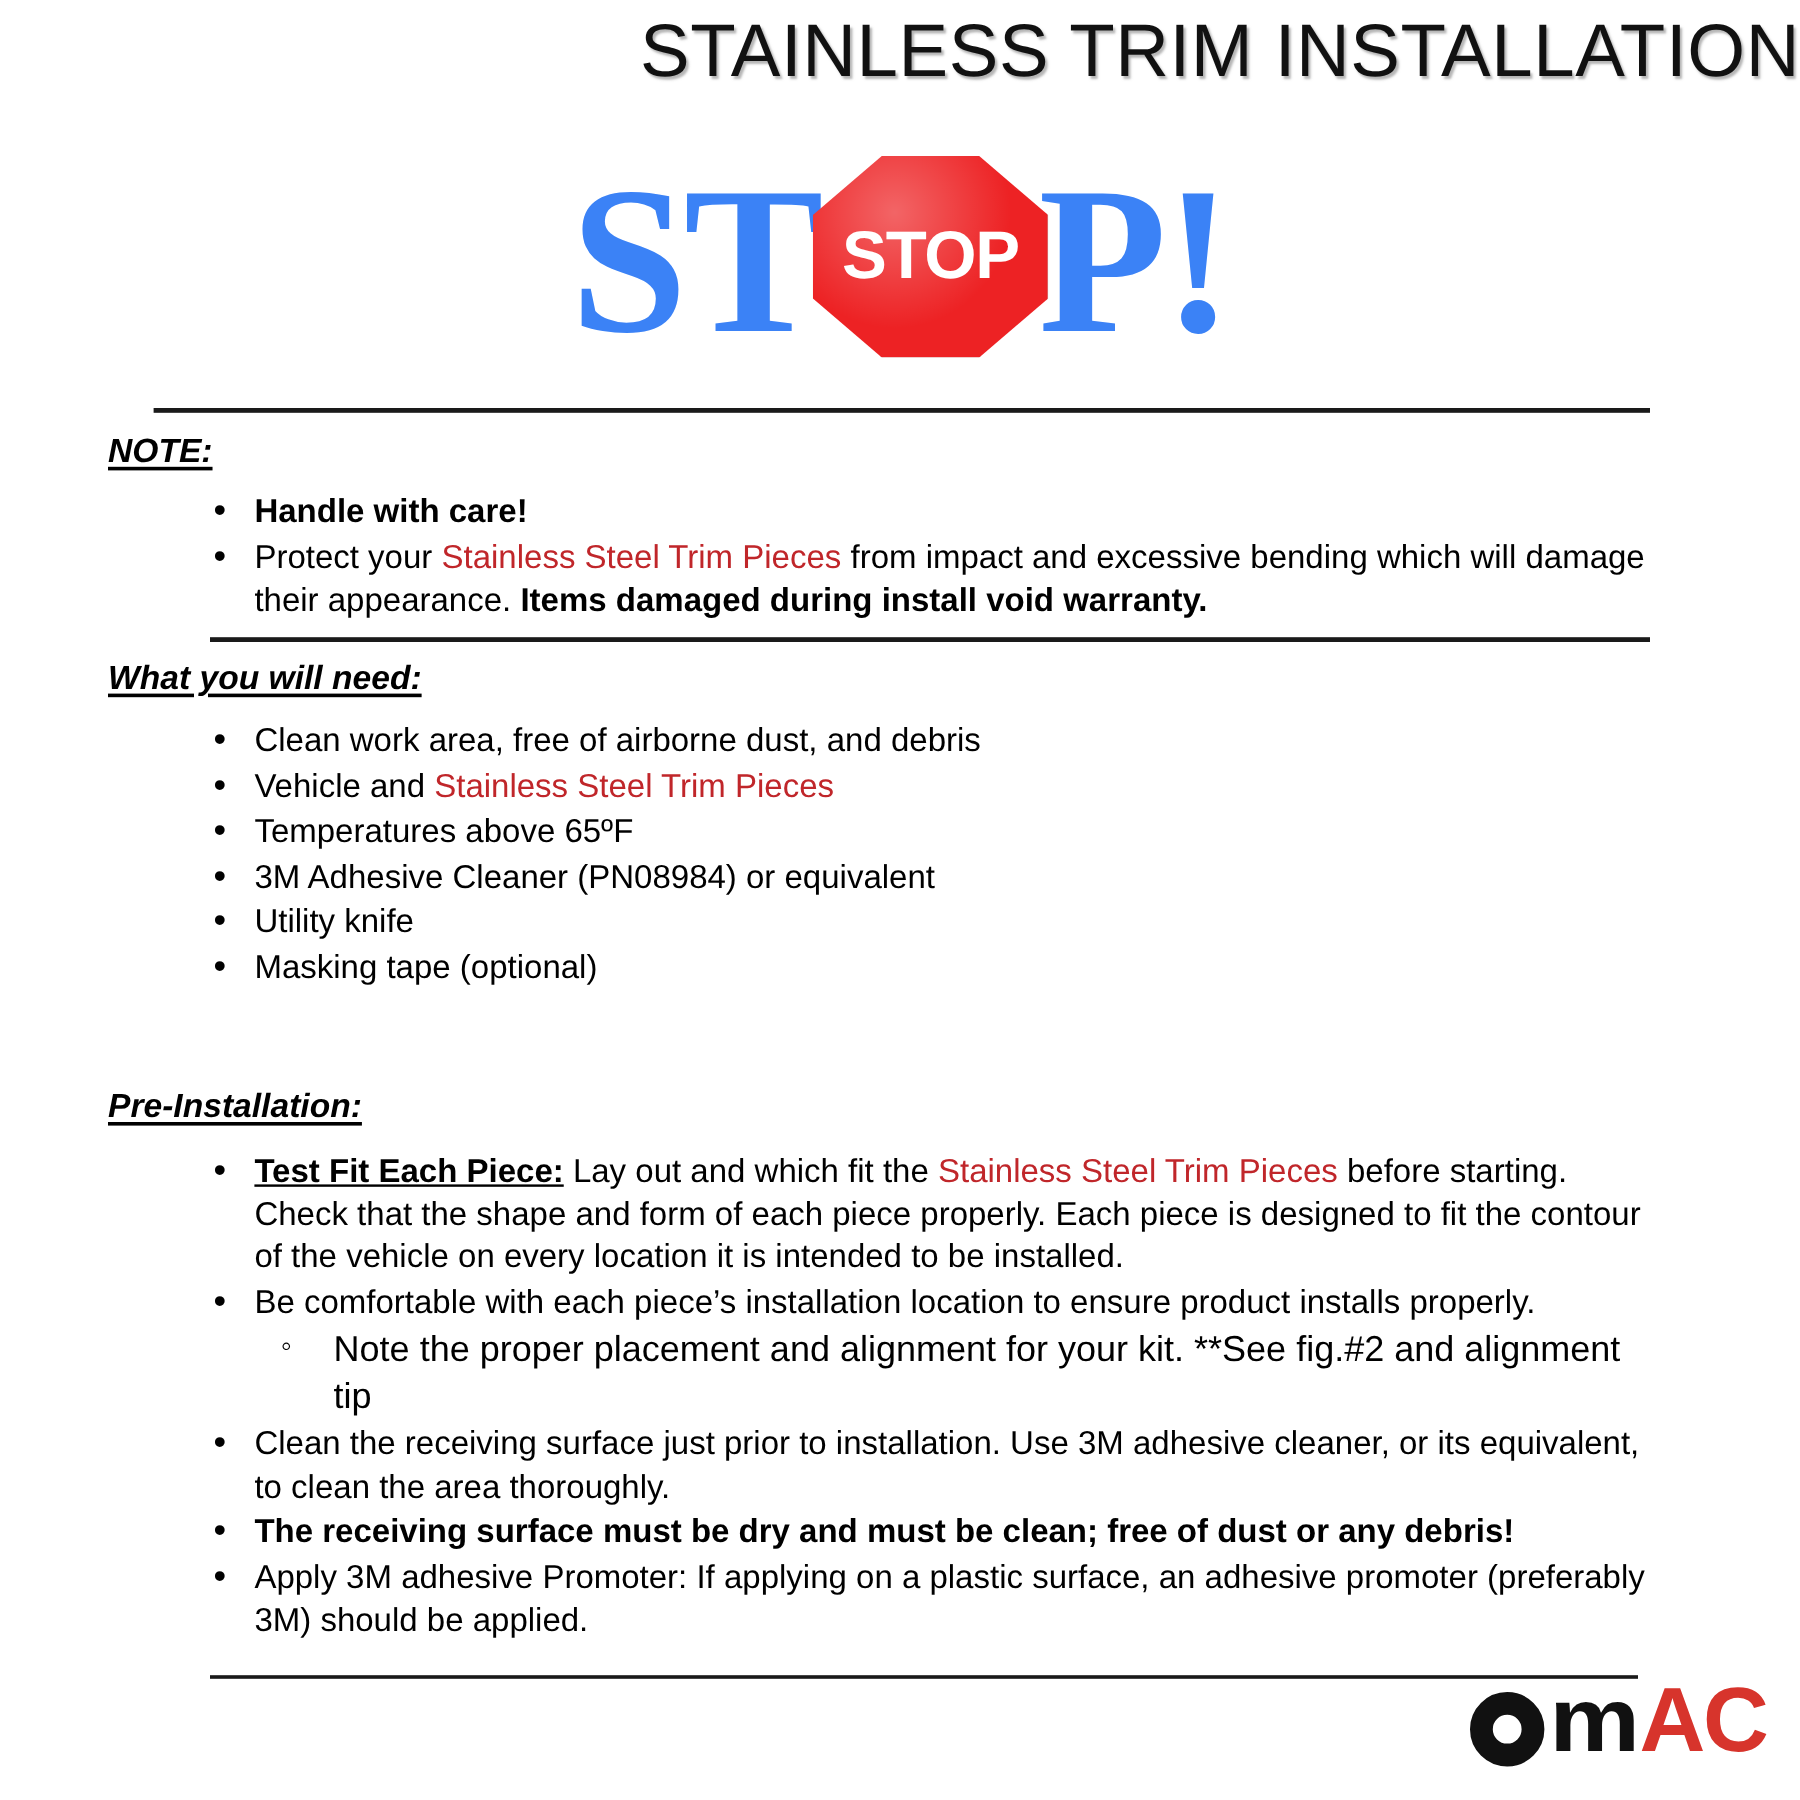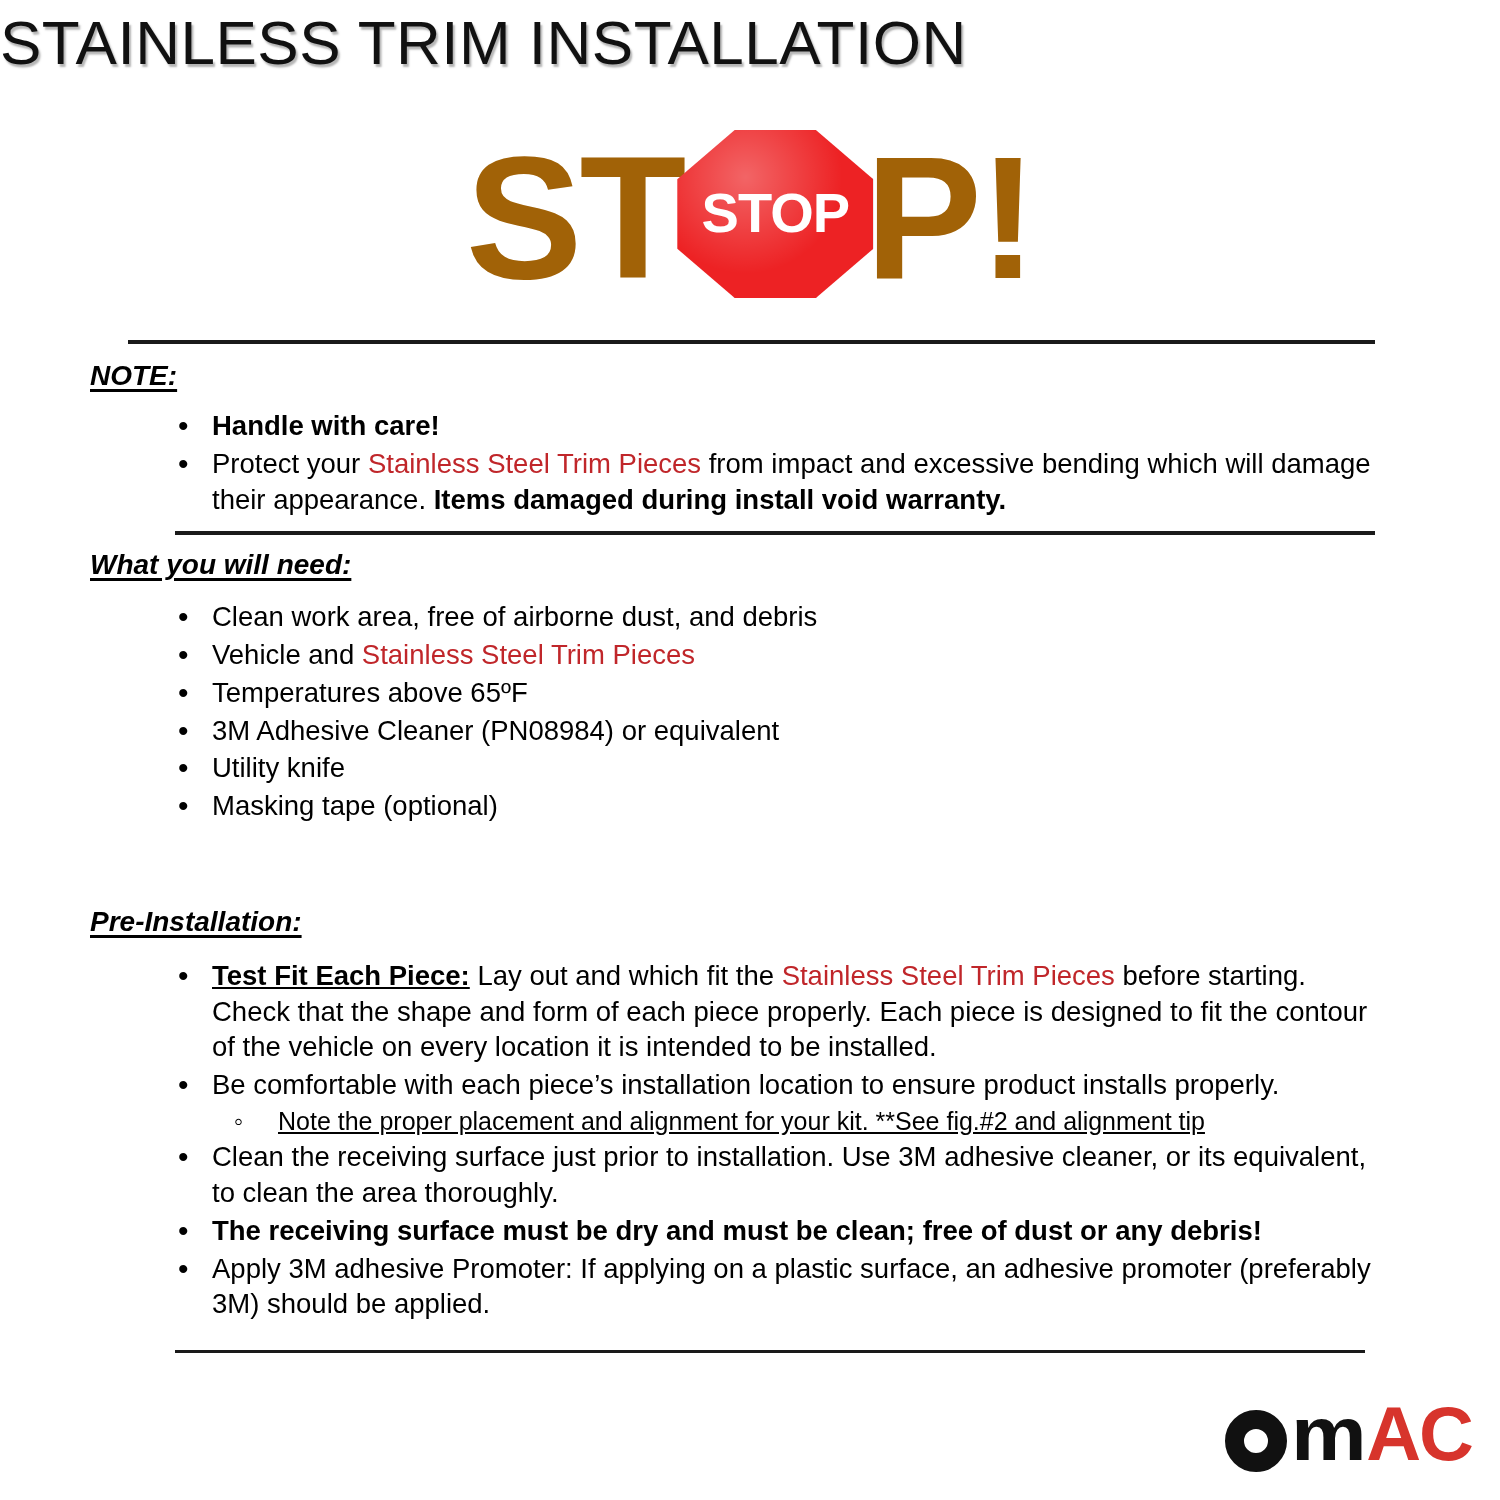--- a/index.html
+++ b/index.html
@@ -11,21 +11,21 @@
     width: 1500px;
     height: 1500px;
     font-family: "Liberation Sans", sans-serif;
     color: #000000;
     overflow: hidden;
     position: relative;
   }
 
   
   .doc-title {
-    text-align: left;
+    text-align: right;
     font-family: "Liberation Sans", sans-serif;
     font-size: 62px;
     font-weight: 400;
     letter-spacing: 0.5px;
     color: #111111;
     margin: 0;
     padding-top: 12px;
     line-height: 1.0;
     text-shadow: 2px 3px 2px rgba(120,120,120,0.55);
   }
@@ -34,25 +34,25 @@
   .stop-graphic {
     margin-top: 48px;
     height: 190px;
     display: flex;
     align-items: center;
     justify-content: center;
     gap: 0px;
     user-select: none;
   }
   .stop-letters {
-    font-family: Liberation Sans, sans-serif;
+    font-family: Liberation Serif, serif;
     font-weight: bold;
     font-size: 175px;
     line-height: 1;
-    color: #a16207;
+    color: #3b82f6;
     letter-spacing: -3px;
     display: block;
   }
   .stop-left  { margin-right: -6px; }
   .stop-right { margin-left: -8px; }
 
   .octagon-wrap {
     position: relative;
     width: 196px;
     height: 168px;
@@ -147,23 +147,22 @@
   ul.bullets > li.nomark::before { content: ""; }
 
   ul.subbullets {
     list-style: none;
     margin: 0;
     padding: 0;
   }
   ul.subbullets > li {
     position: relative;
     padding-left: 66px;
-    font-size: 25px;
+    font-size: 30px;
     line-height: 1.30;
-    text-decoration: underline;
   }
   ul.subbullets > li::before {
     content: "\25E6";
     position: absolute;
     left: 22px;
     top: 0px;
     font-size: 26px;
   }
 
   .b  { font-weight: bold; }

